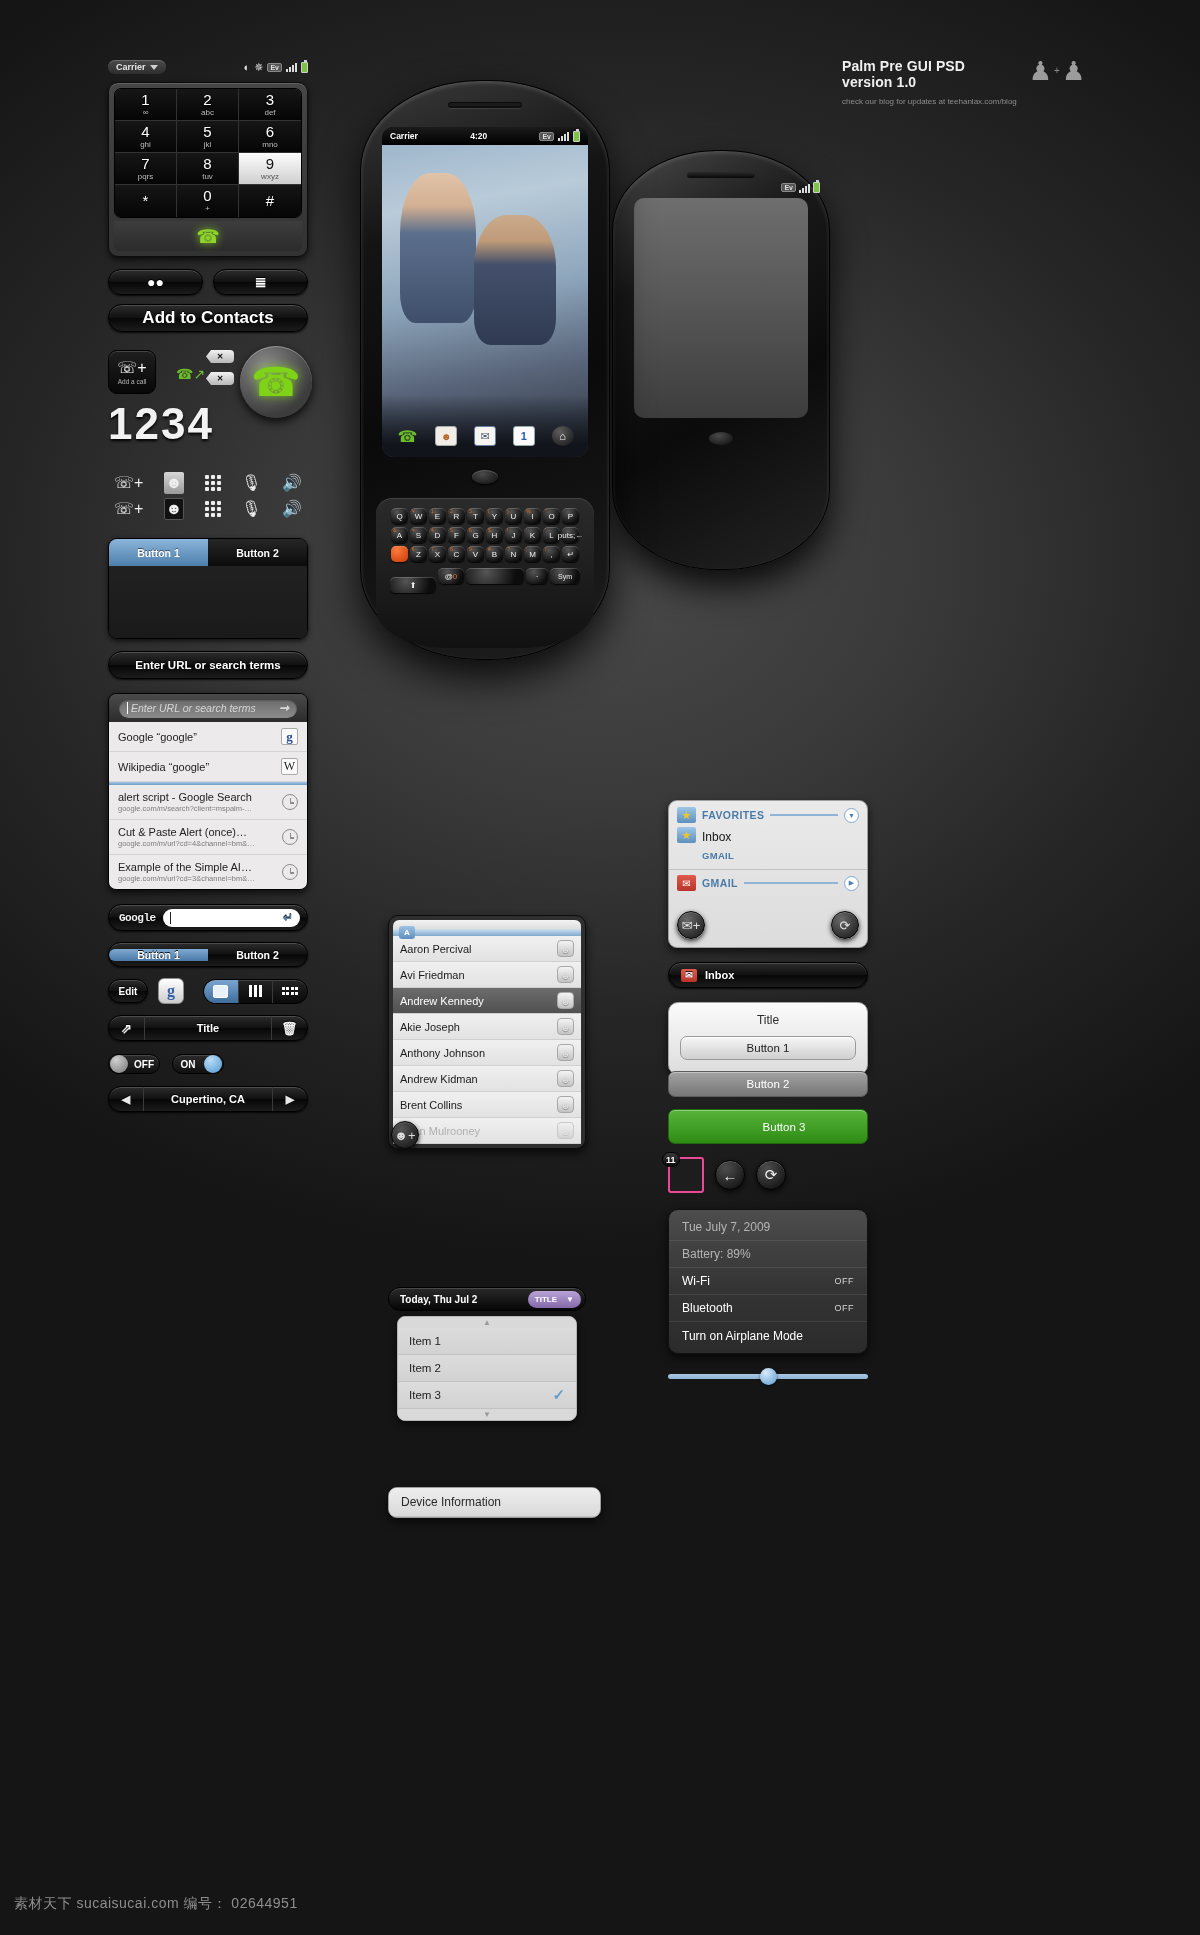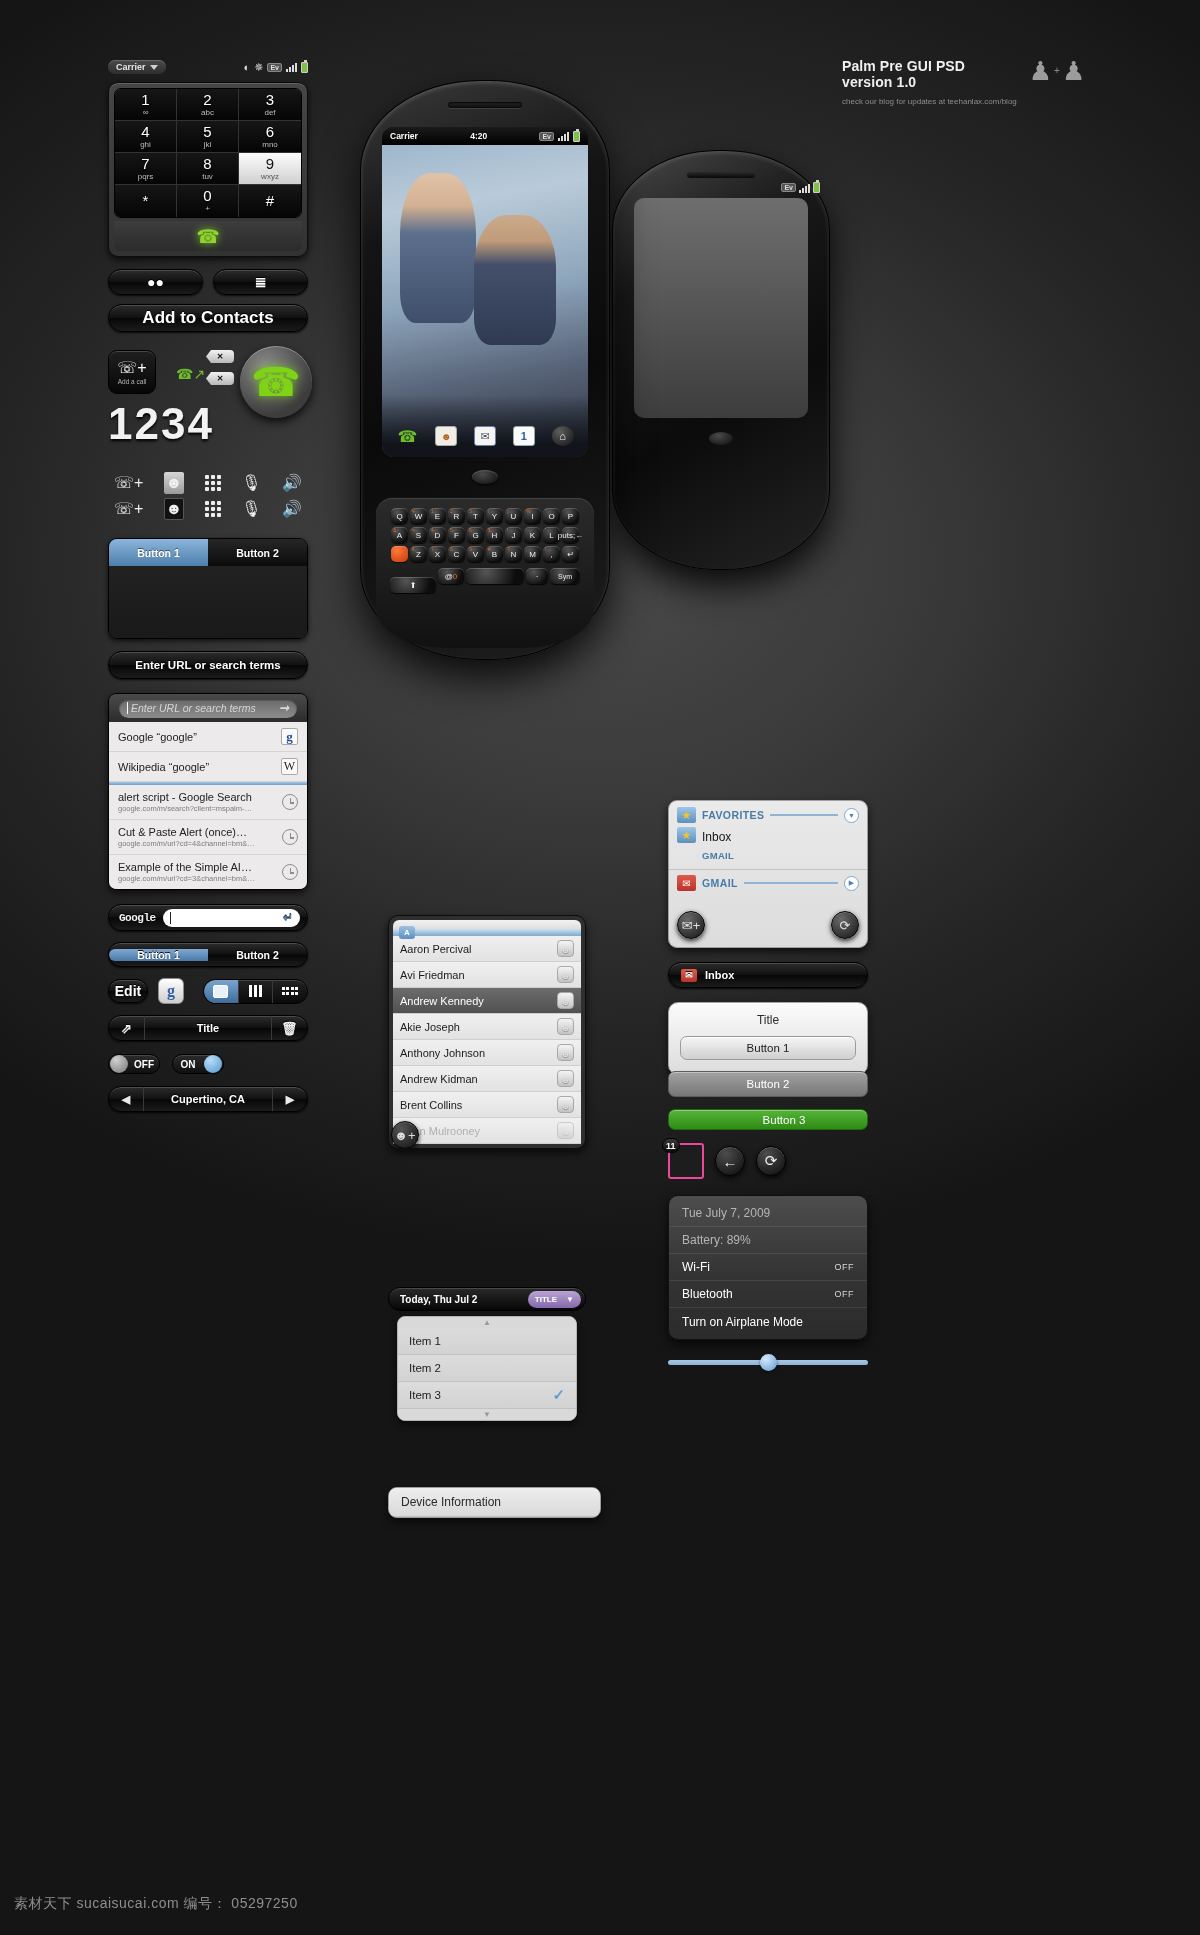--- a/index.html
+++ b/index.html
@@ -134,21 +134,21 @@
   .glogo { font-family:Liberation Mono, monospace; font-size:11px; color:#f2f2f2; letter-spacing:-.5px; }
   .gfield { flex:1; height:18px; background:#fff; border-radius:999px; display:flex; align-items:center; padding:0 7px; }
   .gfield .cb { width:1.5px; height:12px; background:#222; }
   .gfield .ent { margin-left:auto; color:#5b83ad; font-size:12px; font-weight:bold; }
 
   .segpill { margin-top:11px; height:25px; display:flex; padding:0; overflow:hidden; }
   .segpill .seg { flex:1; display:flex;align-items:center;justify-content:center;font-size:10.5px;font-weight:bold;color:#fff;}
   .segpill .seg.on { background:linear-gradient(180deg,#7fa9d2,#4a79a8); border-radius:999px 0 0 999px; }
 
   .toolrow { margin-top:11px; display:flex; align-items:center; gap:10px; height:26px; }
-  .editpill { width:40px;height:24px; font-size:14px; }
+  .editpill { width:40px;height:24px; font-size:10px; }
   .gtile { width:26px;height:26px;border-radius:6px;background:linear-gradient(180deg,#fff,#cdcdcd);
      border:1px solid #8e8e8e; display:flex;align-items:center;justify-content:center;
      font-family:"Liberation Serif",serif;font-size:16px;font-weight:bold;color:#3560a8;}
   .viewseg { margin-left:auto; width:105px;height:25px; display:flex; border-radius:999px; overflow:hidden;
      border:1px solid #000; background:linear-gradient(180deg,#232323,#0a0a0a);
      box-shadow:inset 0 1px 0 rgba(255,255,255,.16); }
   .viewseg div { flex:1; display:flex;align-items:center;justify-content:center; border-right:1px solid #3a3a3a; }
   .viewseg div:last-child{border-right:none}
   .viewseg div.on { background:linear-gradient(180deg,#7aa5cf,#3e6d9c); border-radius:999px 0 0 999px; }
   .vi-page{width:15px;height:13px;border:1.5px solid #fff;border-radius:2px;background:#e8f0f8;}
@@ -314,21 +314,21 @@
 
   .titlecard { margin-top:14px; border-radius:10px; background:linear-gradient(180deg,#fbfbfb,#dcdcdc);
      border:1px solid #a5a5a5; box-shadow:0 4px 10px rgba(0,0,0,.6); padding:10px 11px 14px; position:relative; }
   .tcTitle { text-align:center; font-size:12px; color:#2b2b2b; margin-bottom:9px; }
   .btnLight { height:24px; border-radius:7px; display:flex;align-items:center;justify-content:center;
      background:linear-gradient(180deg,#f6f6f6,#cfcfcf); border:1px solid #9a9a9a; color:#222; font-size:11.5px;
      box-shadow:inset 0 1px 0 #fff; }
   .btnGrey { height:26px; border-radius:7px; display:flex;align-items:center;justify-content:center;
      background:linear-gradient(180deg,#a2a2a2,#777); border:1px solid #5c5c5c; color:#fff; font-size:11.5px;
      box-shadow:inset 0 1px 0 rgba(255,255,255,.35); margin-top:-4px; position:relative; z-index:2; }
-  .btnGreen { margin-top:12px; height:21px; border-radius:7px; display:flex;align-items:center;justify-content:center;
+  .btnGreen { margin-top:12px; height:35px; border-radius:7px; display:flex;align-items:center;justify-content:center;
      background:linear-gradient(180deg,#57b33a,#2e8c14); border:1px solid #1f6a0c; color:#fff; font-size:11.5px;
      box-shadow:inset 0 1px 0 rgba(255,255,255,.35);padding-left:32px; }
 
   .miscrow { margin-top:13px; display:flex; align-items:center; gap:11px; }
   .badgebox { position:relative; width:36px;height:36px; border:2px solid #ec4899; border-radius:3px; background:#1d1d1d; }
   .badgeno { position:absolute; left:-8px; top:-7px; min-width:17px;height:15px; padding:0 3px; border-radius:999px;
      background:linear-gradient(180deg,#3a3a3a,#0b0b0b); border:1px solid #000; color:#fff; font-size:9px; font-weight:bold;
      display:flex;align-items:center;justify-content:center; }
   .rndbtn { width:30px;height:30px;border-radius:50%;
      background:radial-gradient(circle at 35% 25%,#4d4d4d,#0a0a0a); border:1px solid #000;
@@ -879,14 +879,14 @@
       </div>
     </div>
 
     <div class="sliderRow">
       <div class="track">
         <div class="thumb" style="left: 46%;"></div>
       </div>
     </div>
   </div>
 
-  <div class="abs watermark">素材天下 sucaisucai.com  编号： 05297250</div>
+  <div class="abs watermark">素材天下 sucaisucai.com  编号： 02644951</div>
 </div>
 
 </body></html>

